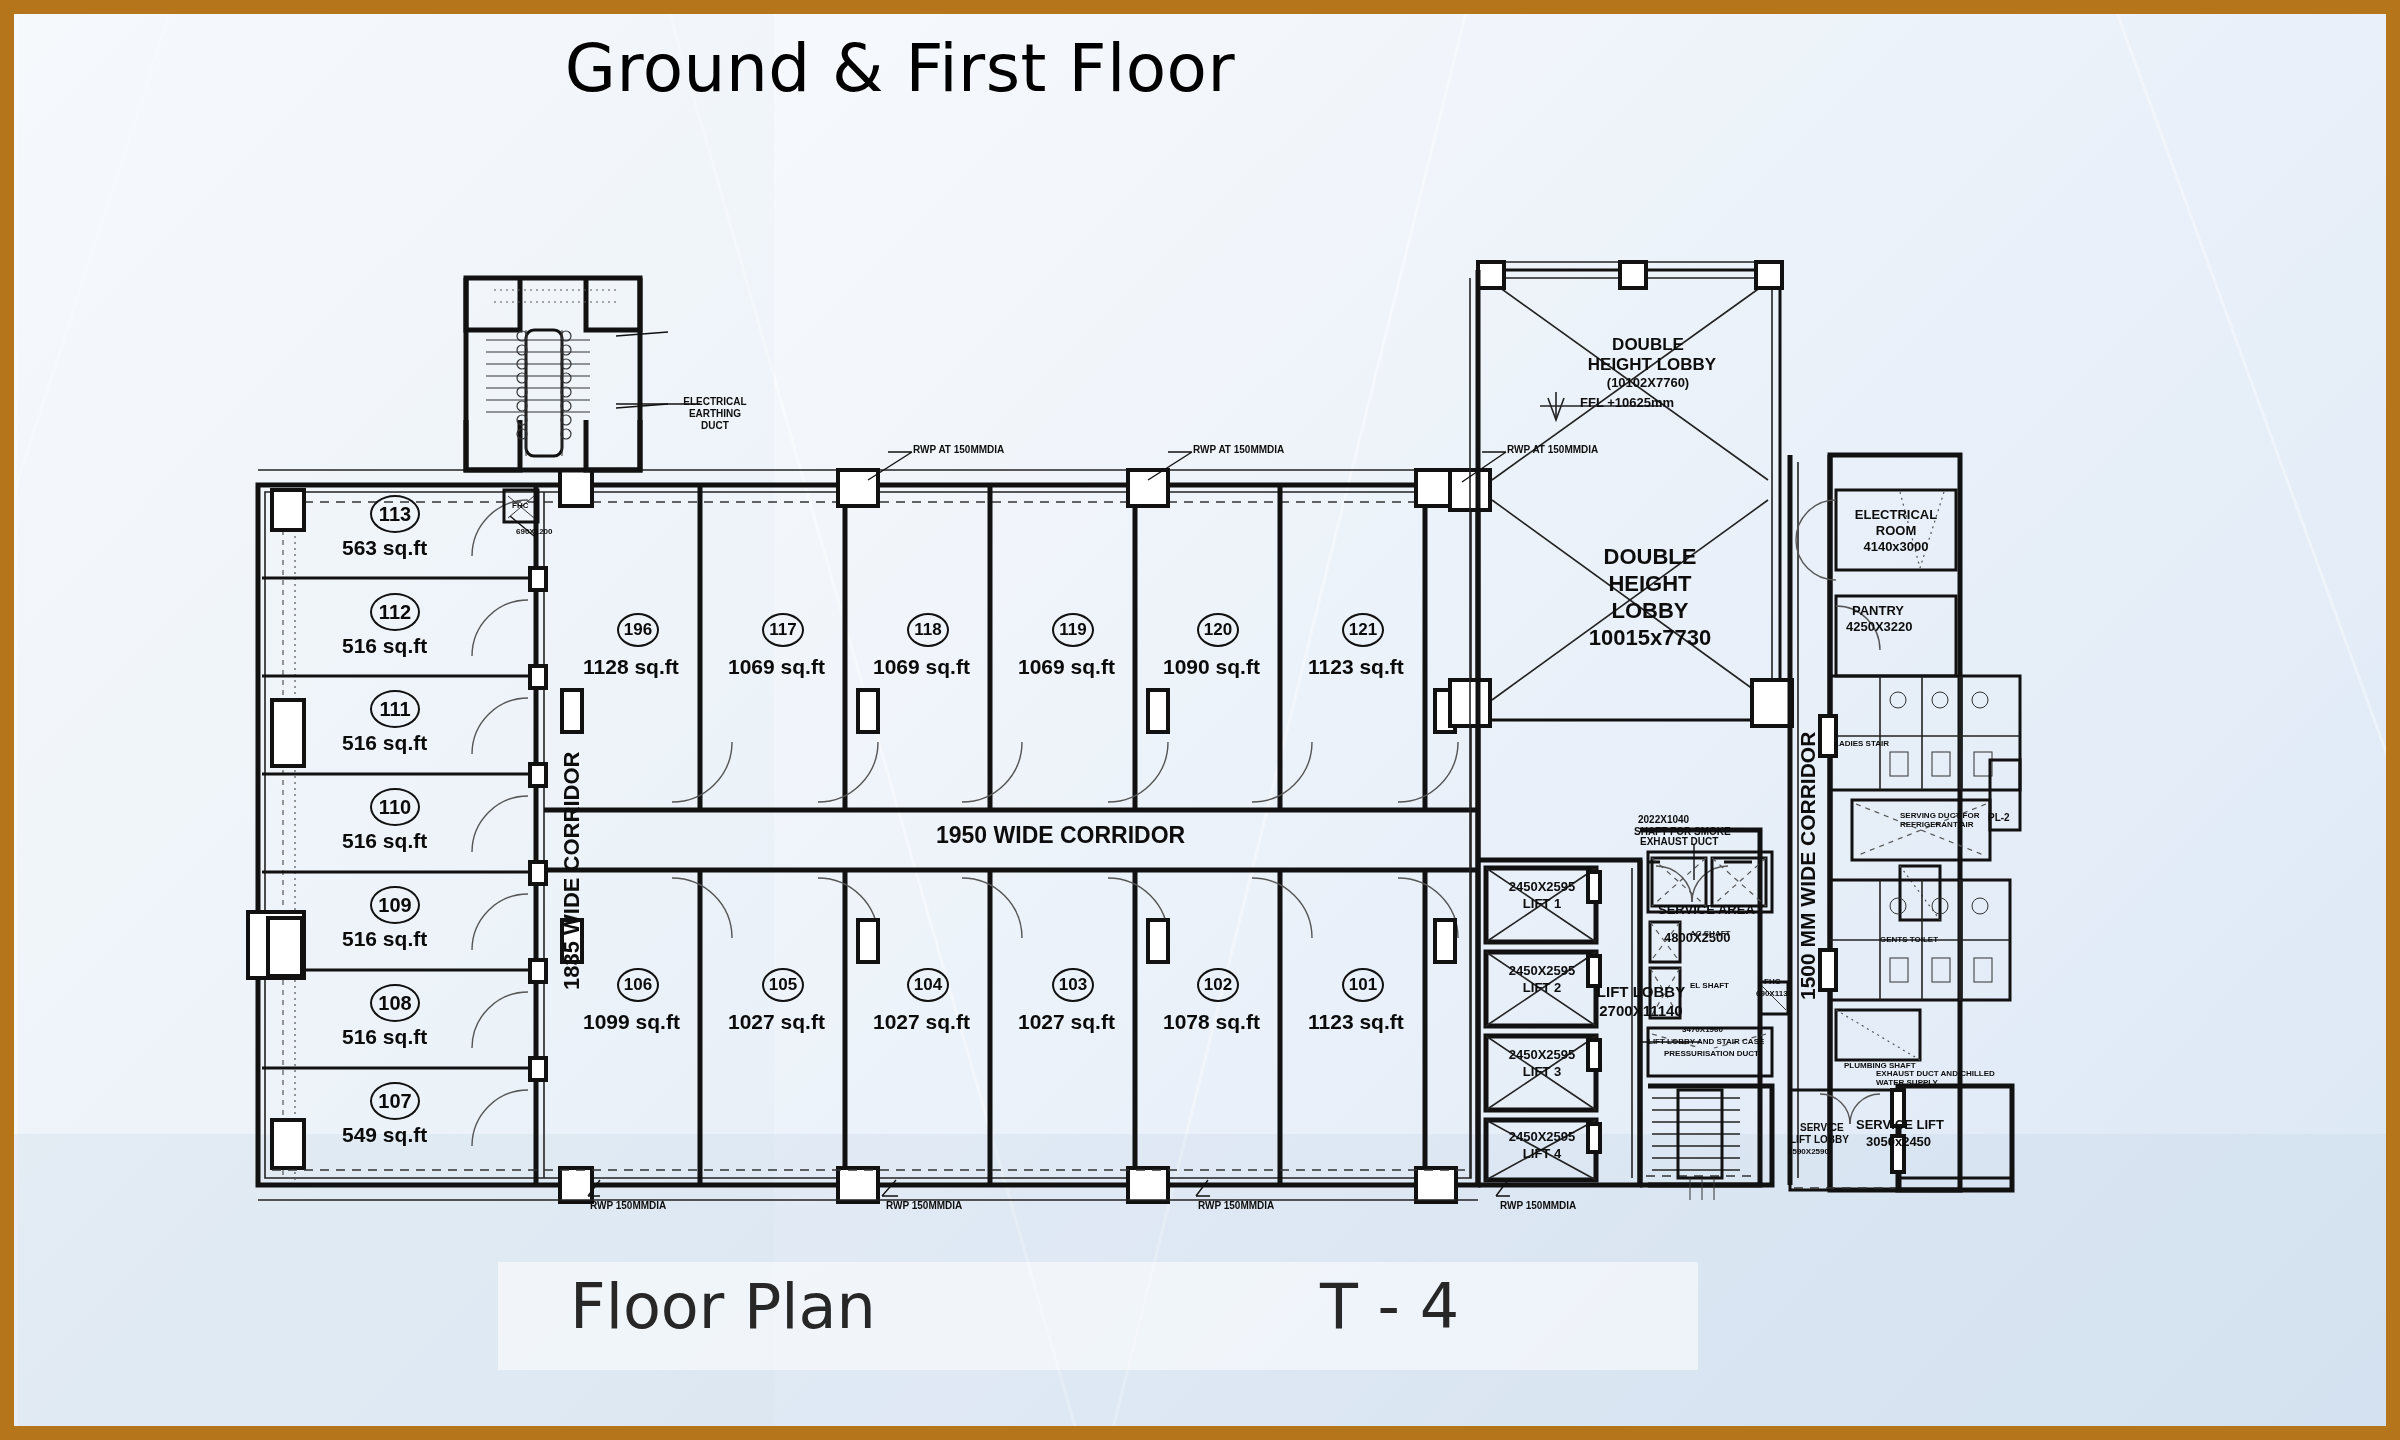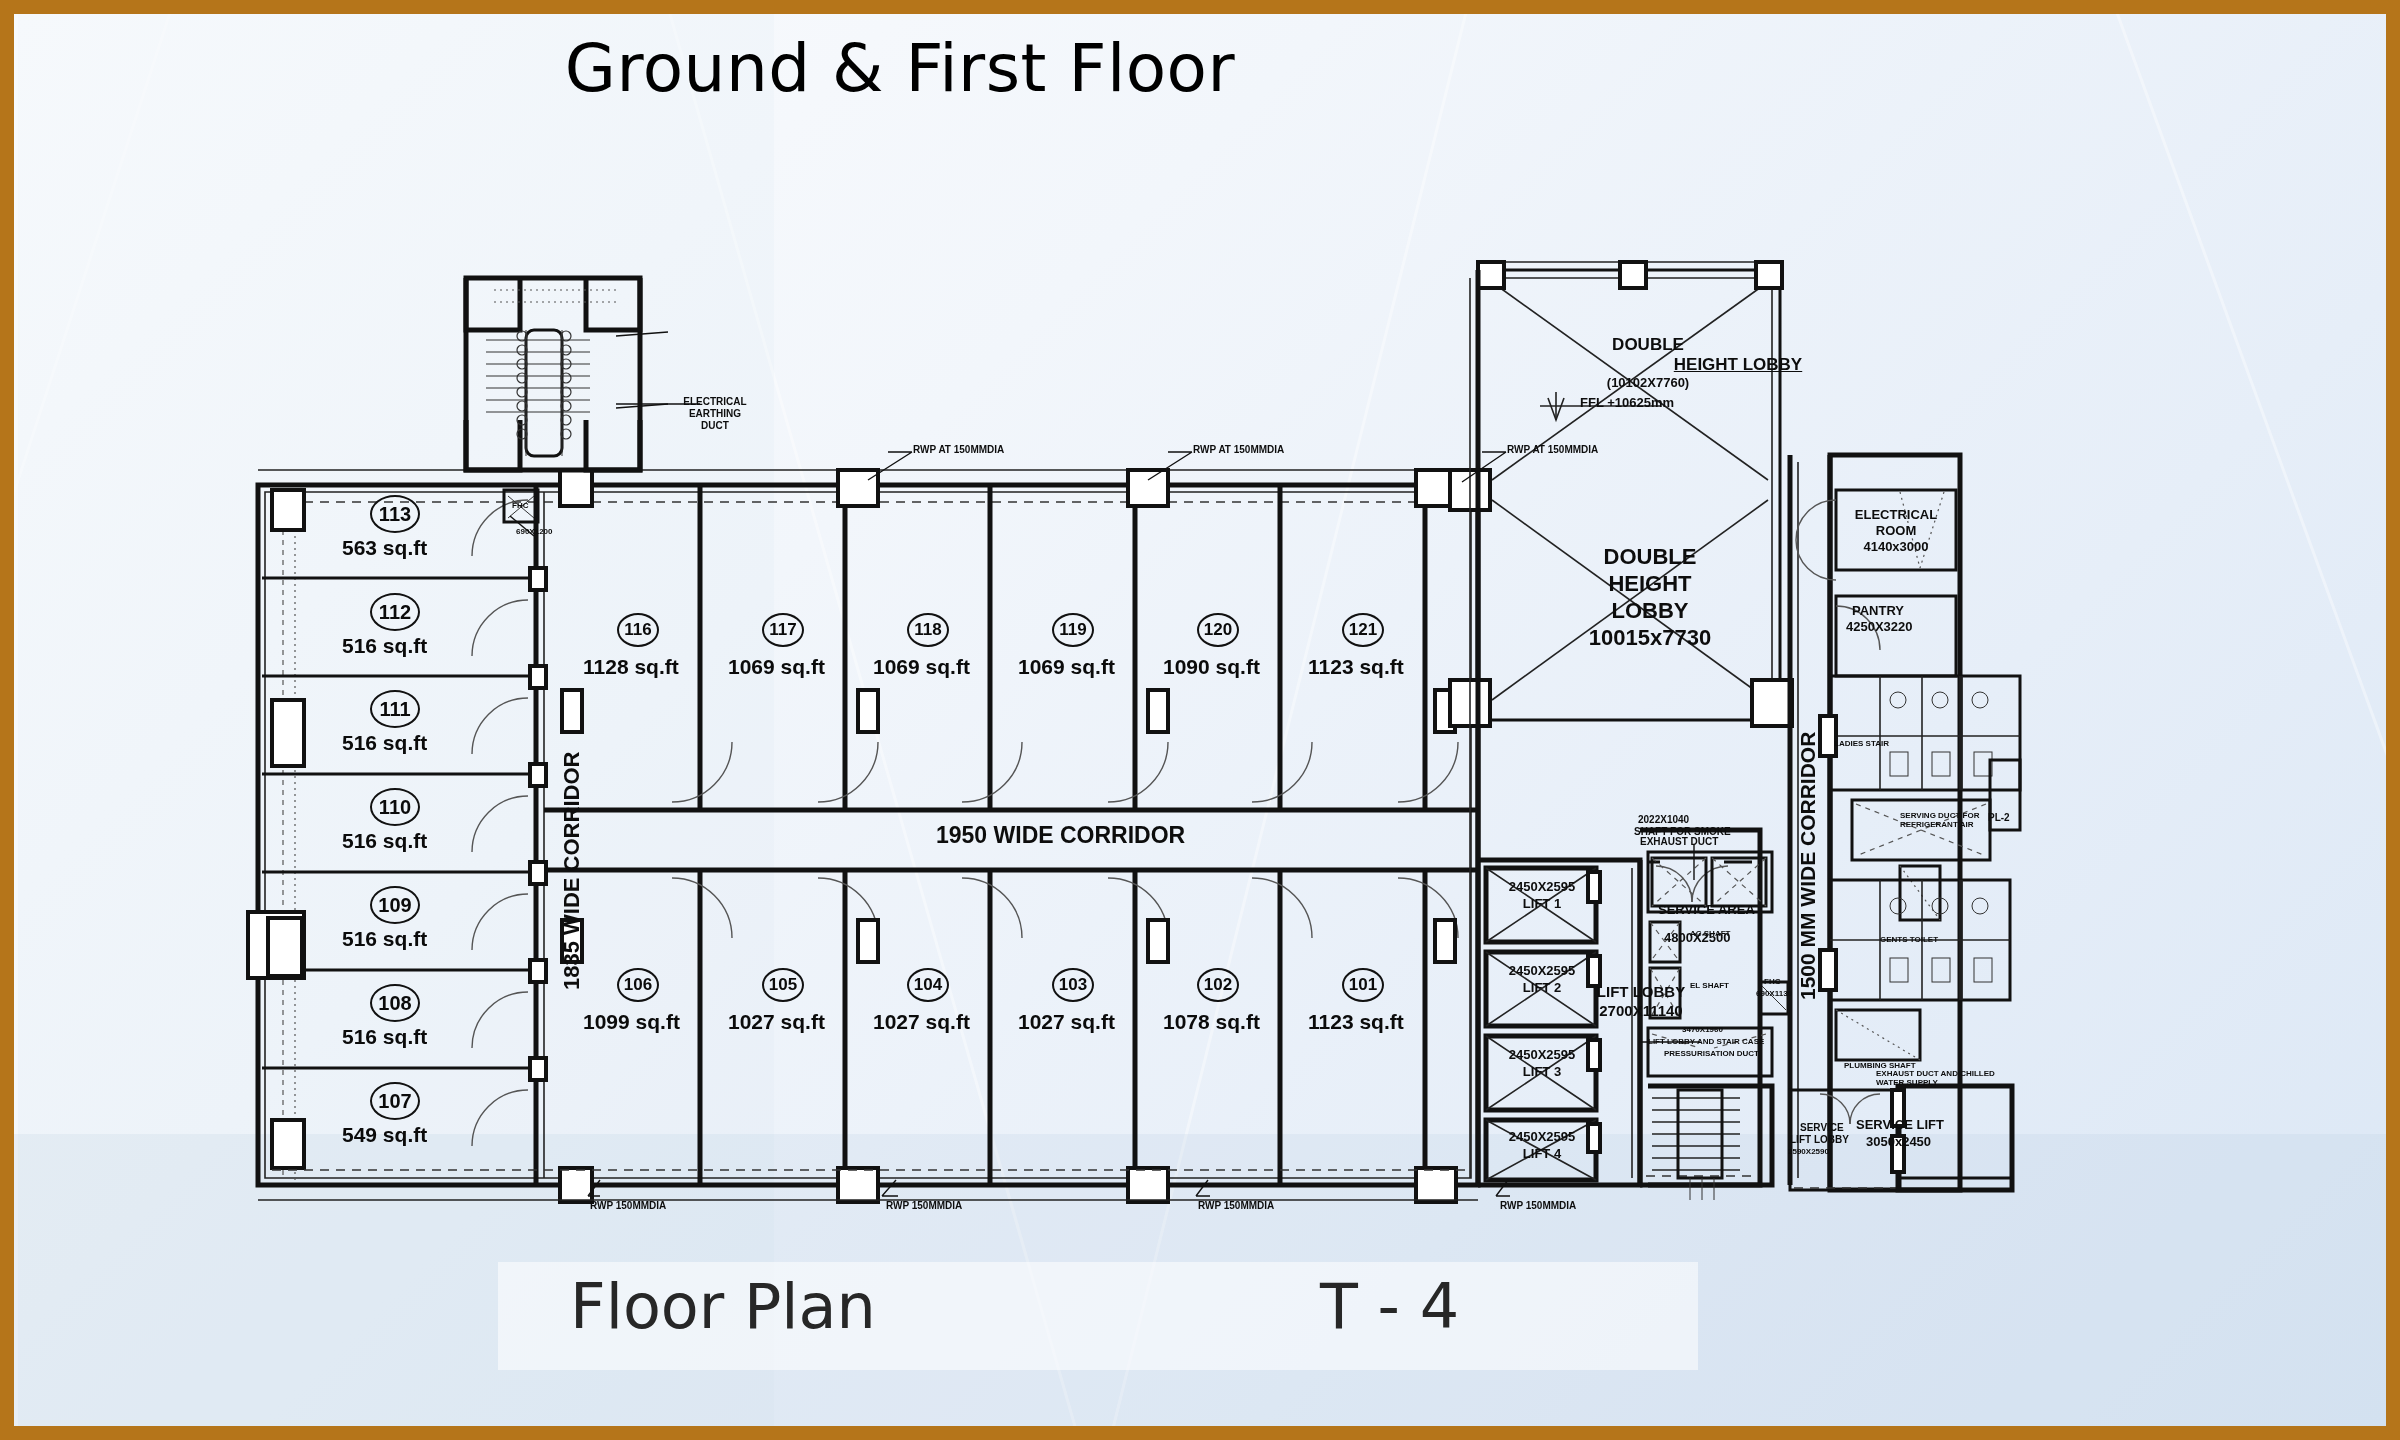--- a/index.html
+++ b/index.html
@@ -482,21 +482,21 @@
   <div class="area" style="left:342px;top:731px;">516 sq.ft</div>
   <div class="roomno" style="left:370px;top:788px;">110</div>
   <div class="area" style="left:342px;top:829px;">516 sq.ft</div>
   <div class="roomno" style="left:370px;top:886px;">109</div>
   <div class="area" style="left:342px;top:927px;">516 sq.ft</div>
   <div class="roomno" style="left:370px;top:984px;">108</div>
   <div class="area" style="left:342px;top:1025px;">516 sq.ft</div>
   <div class="roomno" style="left:370px;top:1082px;">107</div>
   <div class="area" style="left:342px;top:1123px;">549 sq.ft</div>
 
-  <div class="roomno sm" style="left:617px;top:613px;">116</div>
+  <div class="roomno sm" style="left:617px;top:613px;">196</div>
   <div class="area" style="left:583px;top:655px;">1128 sq.ft</div>
   <div class="roomno sm" style="left:762px;top:613px;">117</div>
   <div class="area" style="left:728px;top:655px;">1069 sq.ft</div>
   <div class="roomno sm" style="left:907px;top:613px;">118</div>
   <div class="area" style="left:873px;top:655px;">1069 sq.ft</div>
   <div class="roomno sm" style="left:1052px;top:613px;">119</div>
   <div class="area" style="left:1018px;top:655px;">1069 sq.ft</div>
   <div class="roomno sm" style="left:1197px;top:613px;">120</div>
   <div class="area" style="left:1163px;top:655px;">1090 sq.ft</div>
   <div class="roomno sm" style="left:1342px;top:613px;">121</div>
@@ -509,21 +509,21 @@
   <div class="roomno sm" style="left:907px;top:968px;">104</div>
   <div class="area" style="left:873px;top:1010px;">1027 sq.ft</div>
   <div class="roomno sm" style="left:1052px;top:968px;">103</div>
   <div class="area" style="left:1018px;top:1010px;">1027 sq.ft</div>
   <div class="roomno sm" style="left:1197px;top:968px;">102</div>
   <div class="area" style="left:1163px;top:1010px;">1078 sq.ft</div>
   <div class="roomno sm" style="left:1342px;top:968px;">101</div>
   <div class="area" style="left:1308px;top:1010px;">1123 sq.ft</div>
 
   <div class="lbl big ctr" style="left:1558px;top:335px;width:180px;">DOUBLE</div>
-  <div class="lbl big ctr" style="left:1630px;top:355px;width:216px;text-decoration:underline;">HEIGHT LOBBY</div>
+  <div class="lbl big ctr" style="left:1544px;top:355px;width:216px;">HEIGHT LOBBY</div>
   <div class="lbl mid ctr" style="left:1548px;top:376px;width:200px;">(10102X7760)</div>
   <div class="lbl mid" style="left:1580px;top:396px;">FFL +10625mm</div>
 
   <div class="lbl ctr" style="left:1540px;top:545px;width:220px;font-size:22px;font-weight:700;">DOUBLE</div>
   <div class="lbl ctr" style="left:1540px;top:572px;width:220px;font-size:22px;font-weight:700;">HEIGHT</div>
   <div class="lbl ctr" style="left:1540px;top:599px;width:220px;font-size:22px;font-weight:700;">LOBBY</div>
   <div class="lbl ctr" style="left:1528px;top:626px;width:244px;font-size:22px;font-weight:700;">10015x7730</div>
 
   <div class="lbl mid ctr" style="left:1486px;top:880px;width:112px;">2450X2595</div>
   <div class="lbl mid ctr" style="left:1486px;top:897px;width:112px;">LIFT 1</div>

